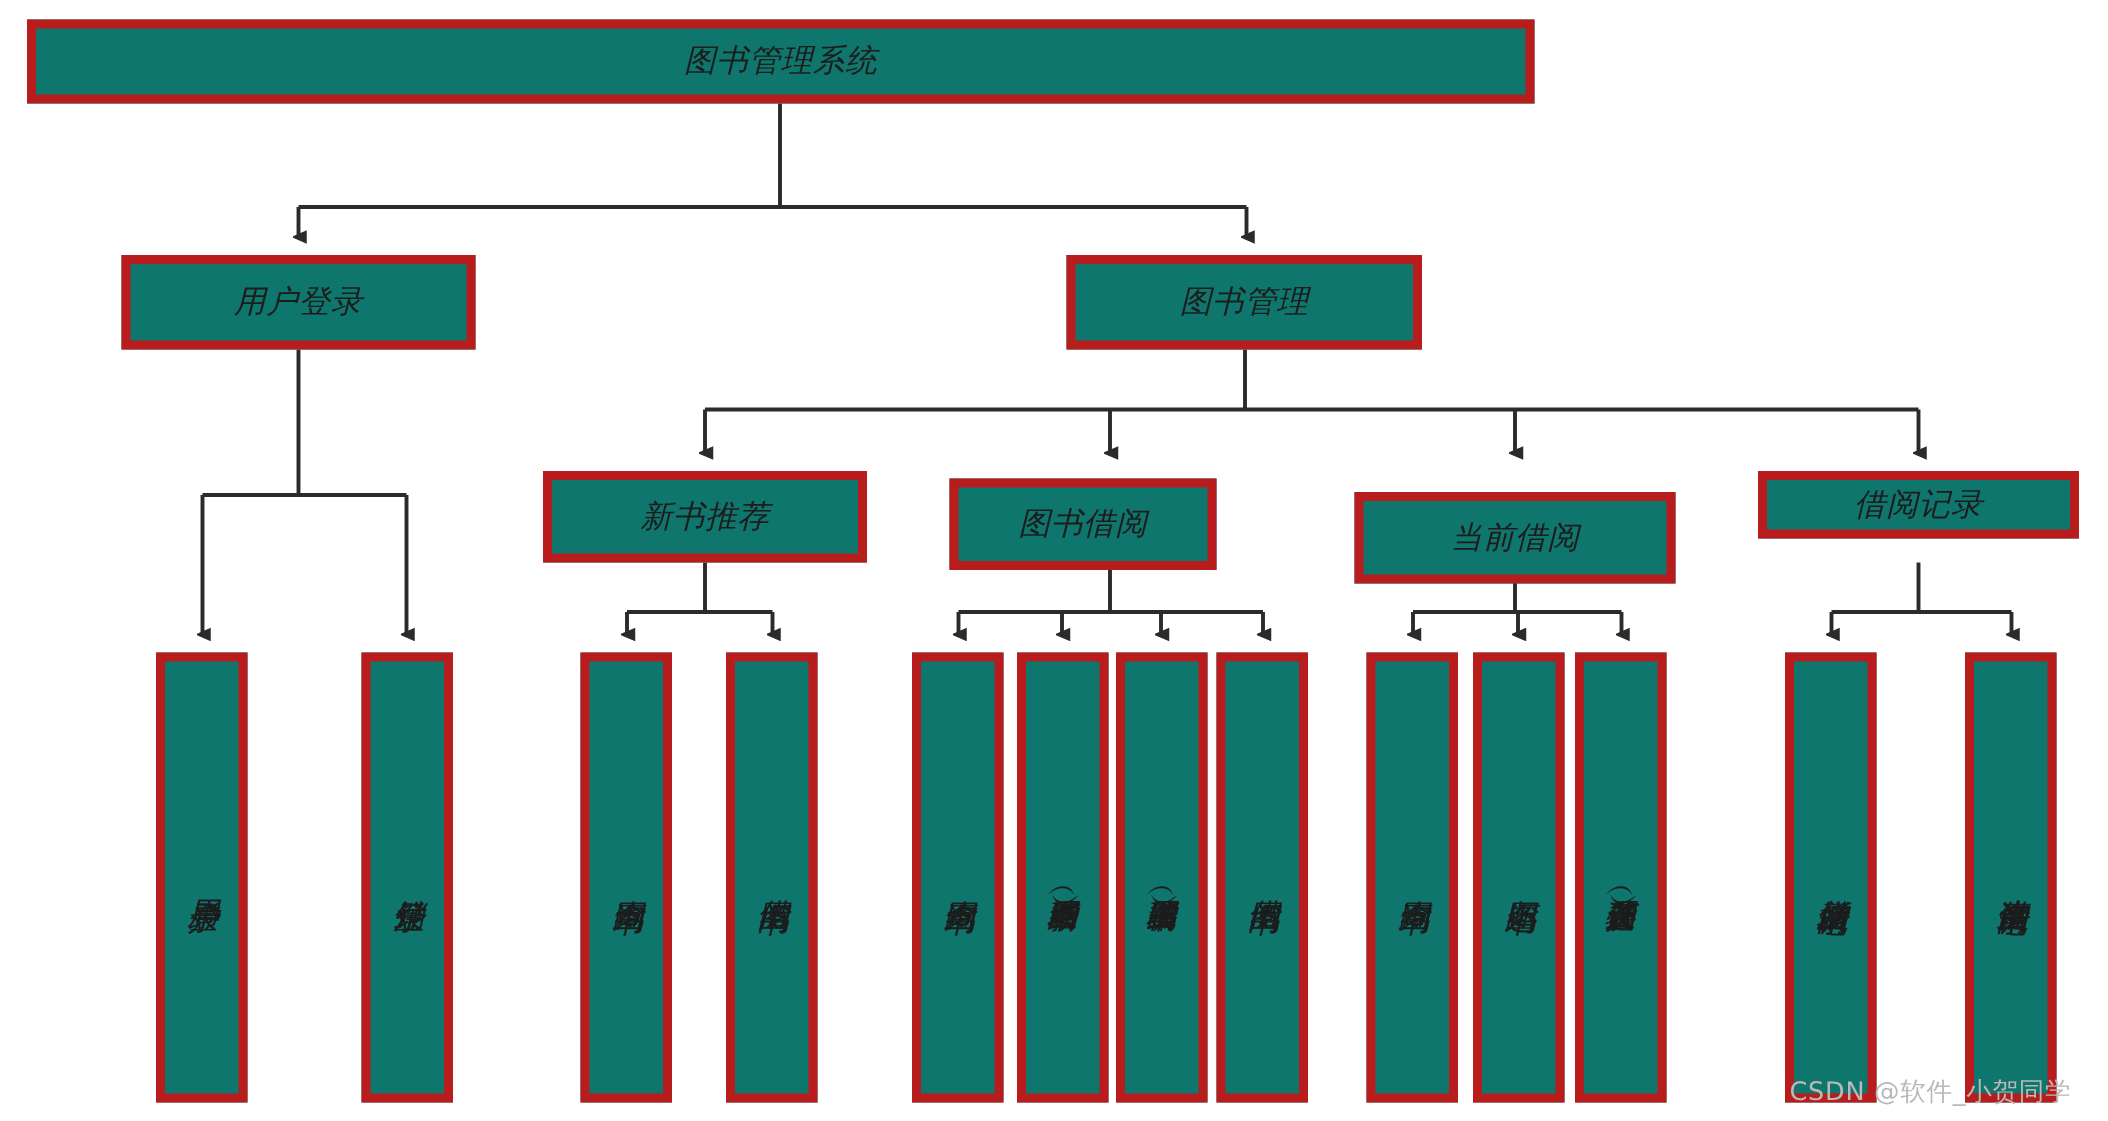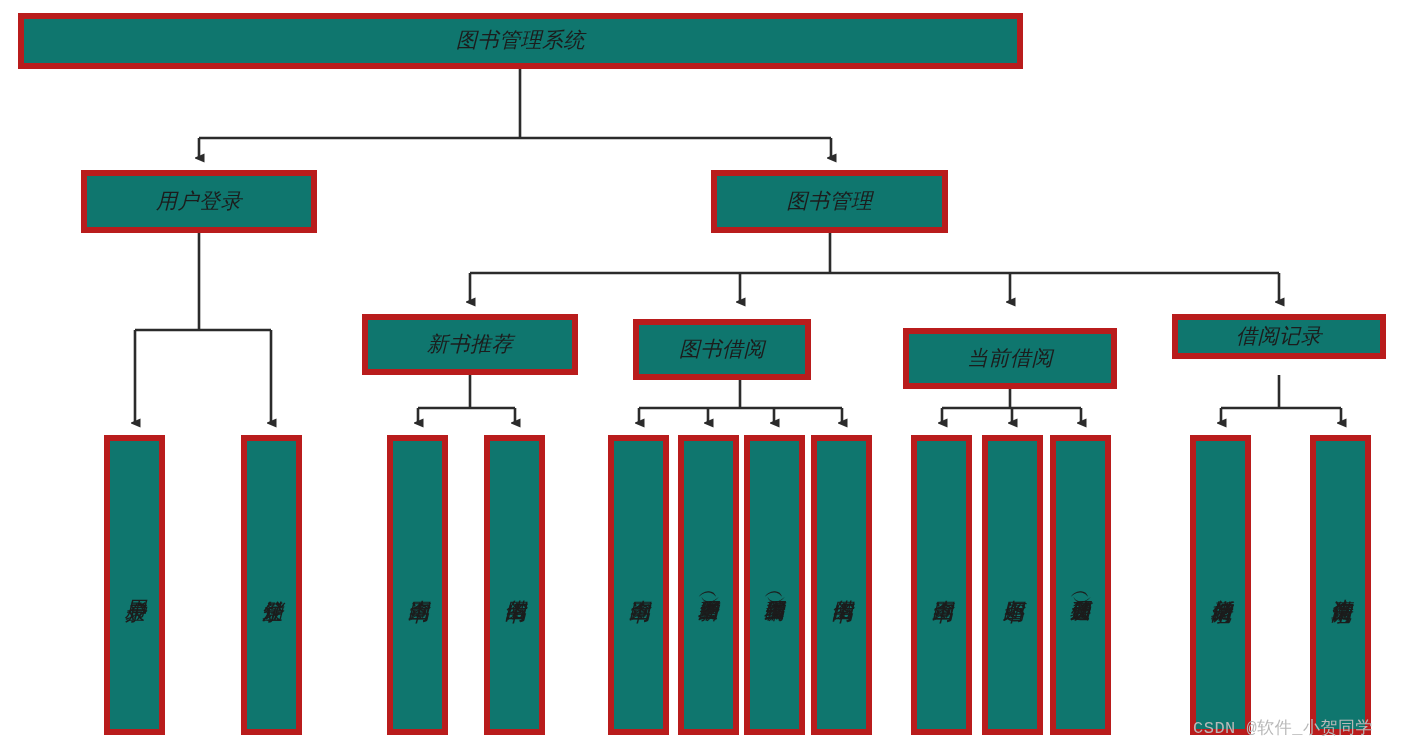--- a/index.html
+++ b/index.html
@@ -65,21 +65,20 @@
     letter-spacing: 0px;
     line-height: 1.1;
   }
   .watermark {
     position: absolute;
     z-index: 5;
     color: #b9b9b9;
     font-size: 17px;
     white-space: nowrap;
     letter-spacing: 0.5px;
-    font-family: Liberation Mono, monospace;
   }
 </style>
 </head>
 <body>
 
 <div id="canvas">
 
   <svg id="edges" viewBox="0 0 1405 747" xmlns="http://www.w3.org/2000/svg">
     <defs>
       <marker id="arrow" markerWidth="10" markerHeight="10" refX="5" refY="6" orient="auto" markerUnits="userSpaceOnUse">

